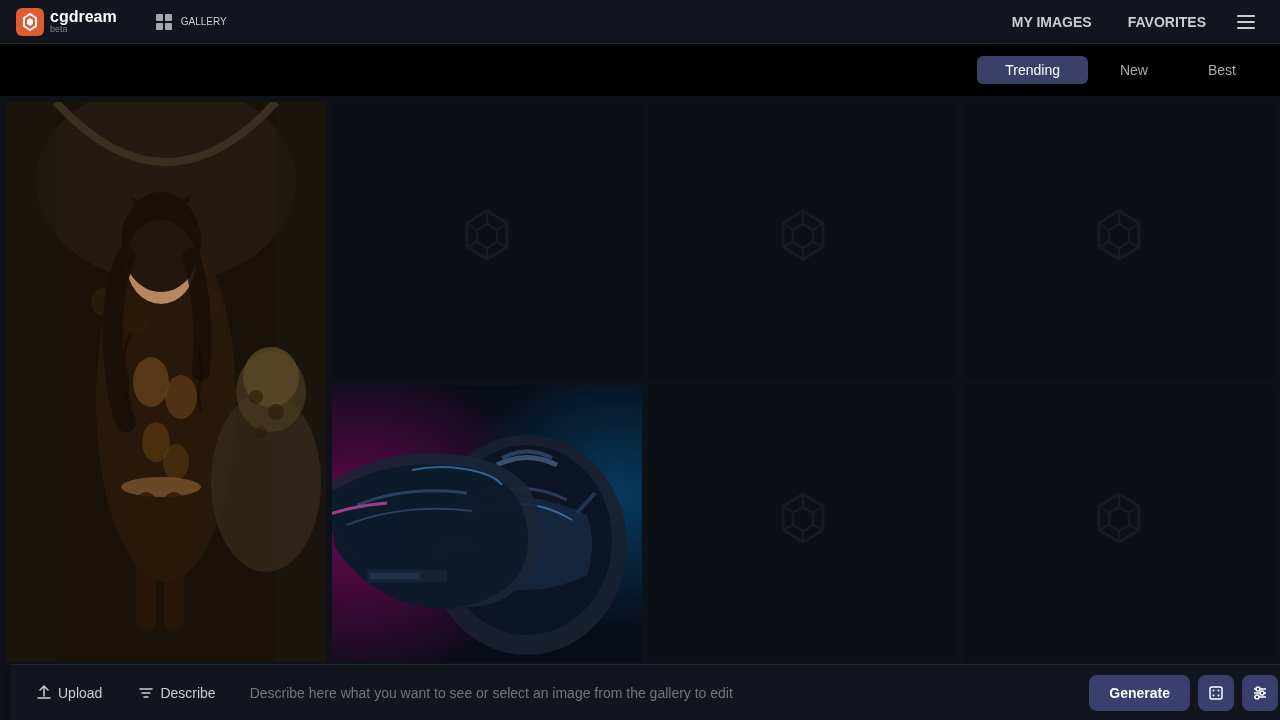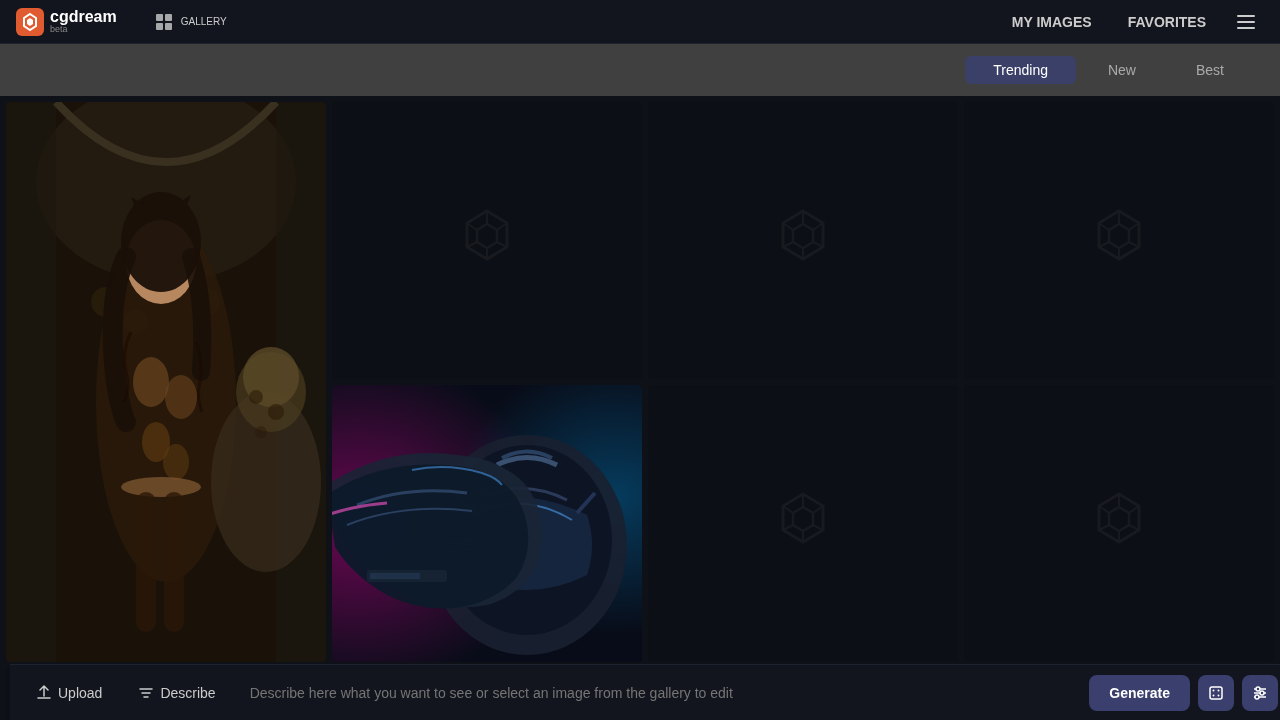--- a/index.html
+++ b/index.html
@@ -107,23 +107,23 @@
       height: 2px;
       background: #ccc;
       border-radius: 2px;
     }
 
     
     .filter-bar {
       display: flex;
       align-items: center;
       justify-content: flex-end;
-      padding: 8px 28px;
+      padding: 8px 16px;
       gap: 4px;
-      background: #404040;
+      background: #000000;
       height: 52px;
     }
     .filter-tab {
       padding: 6px 28px;
       border-radius: 6px;
       cursor: pointer;
       font-size: 14px;
       font-weight: 500;
       border: none;
       transition: background 0.2s, color 0.2s;

